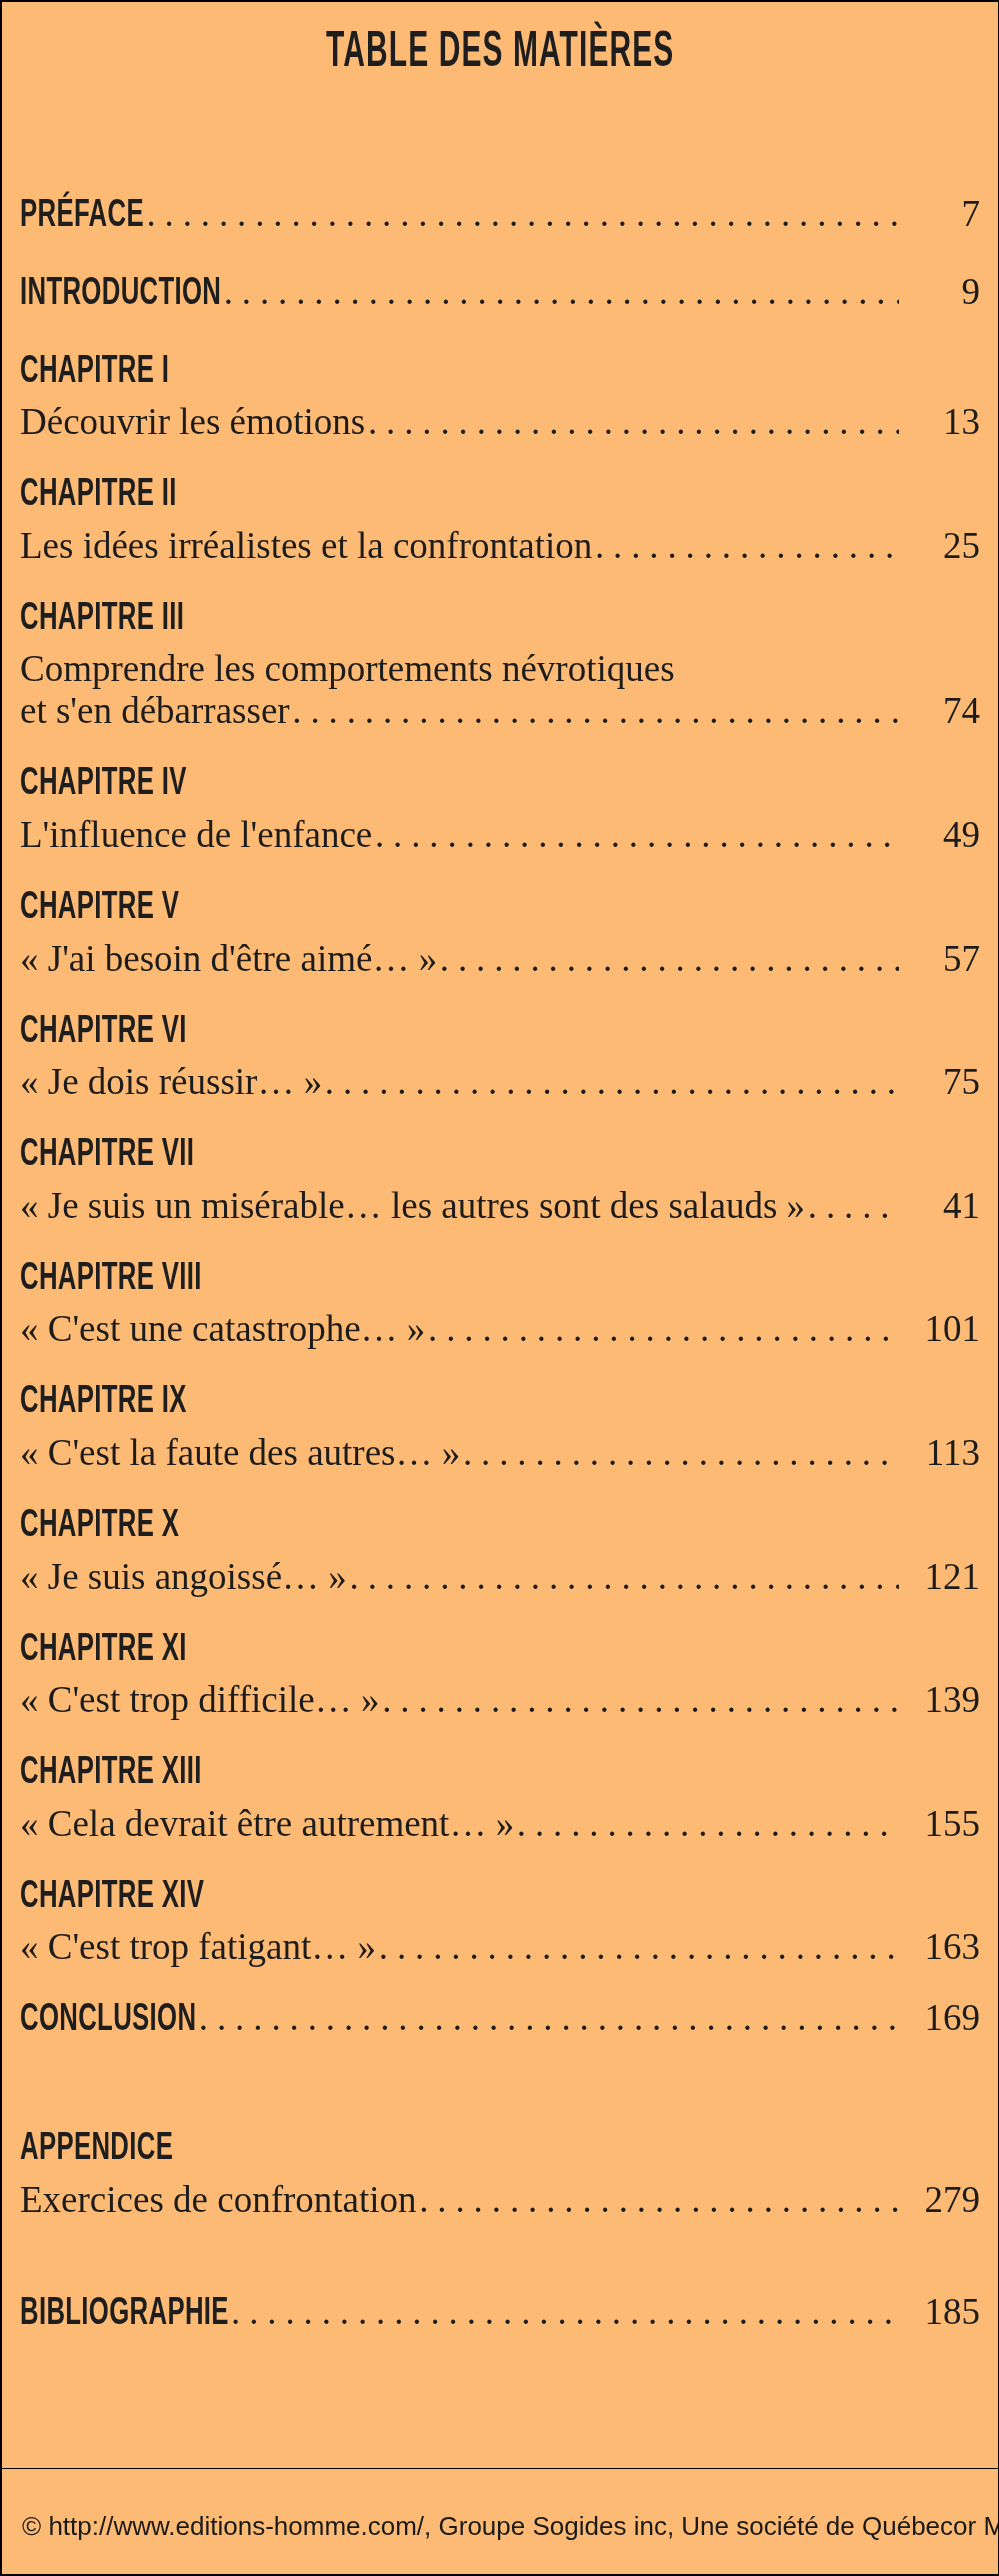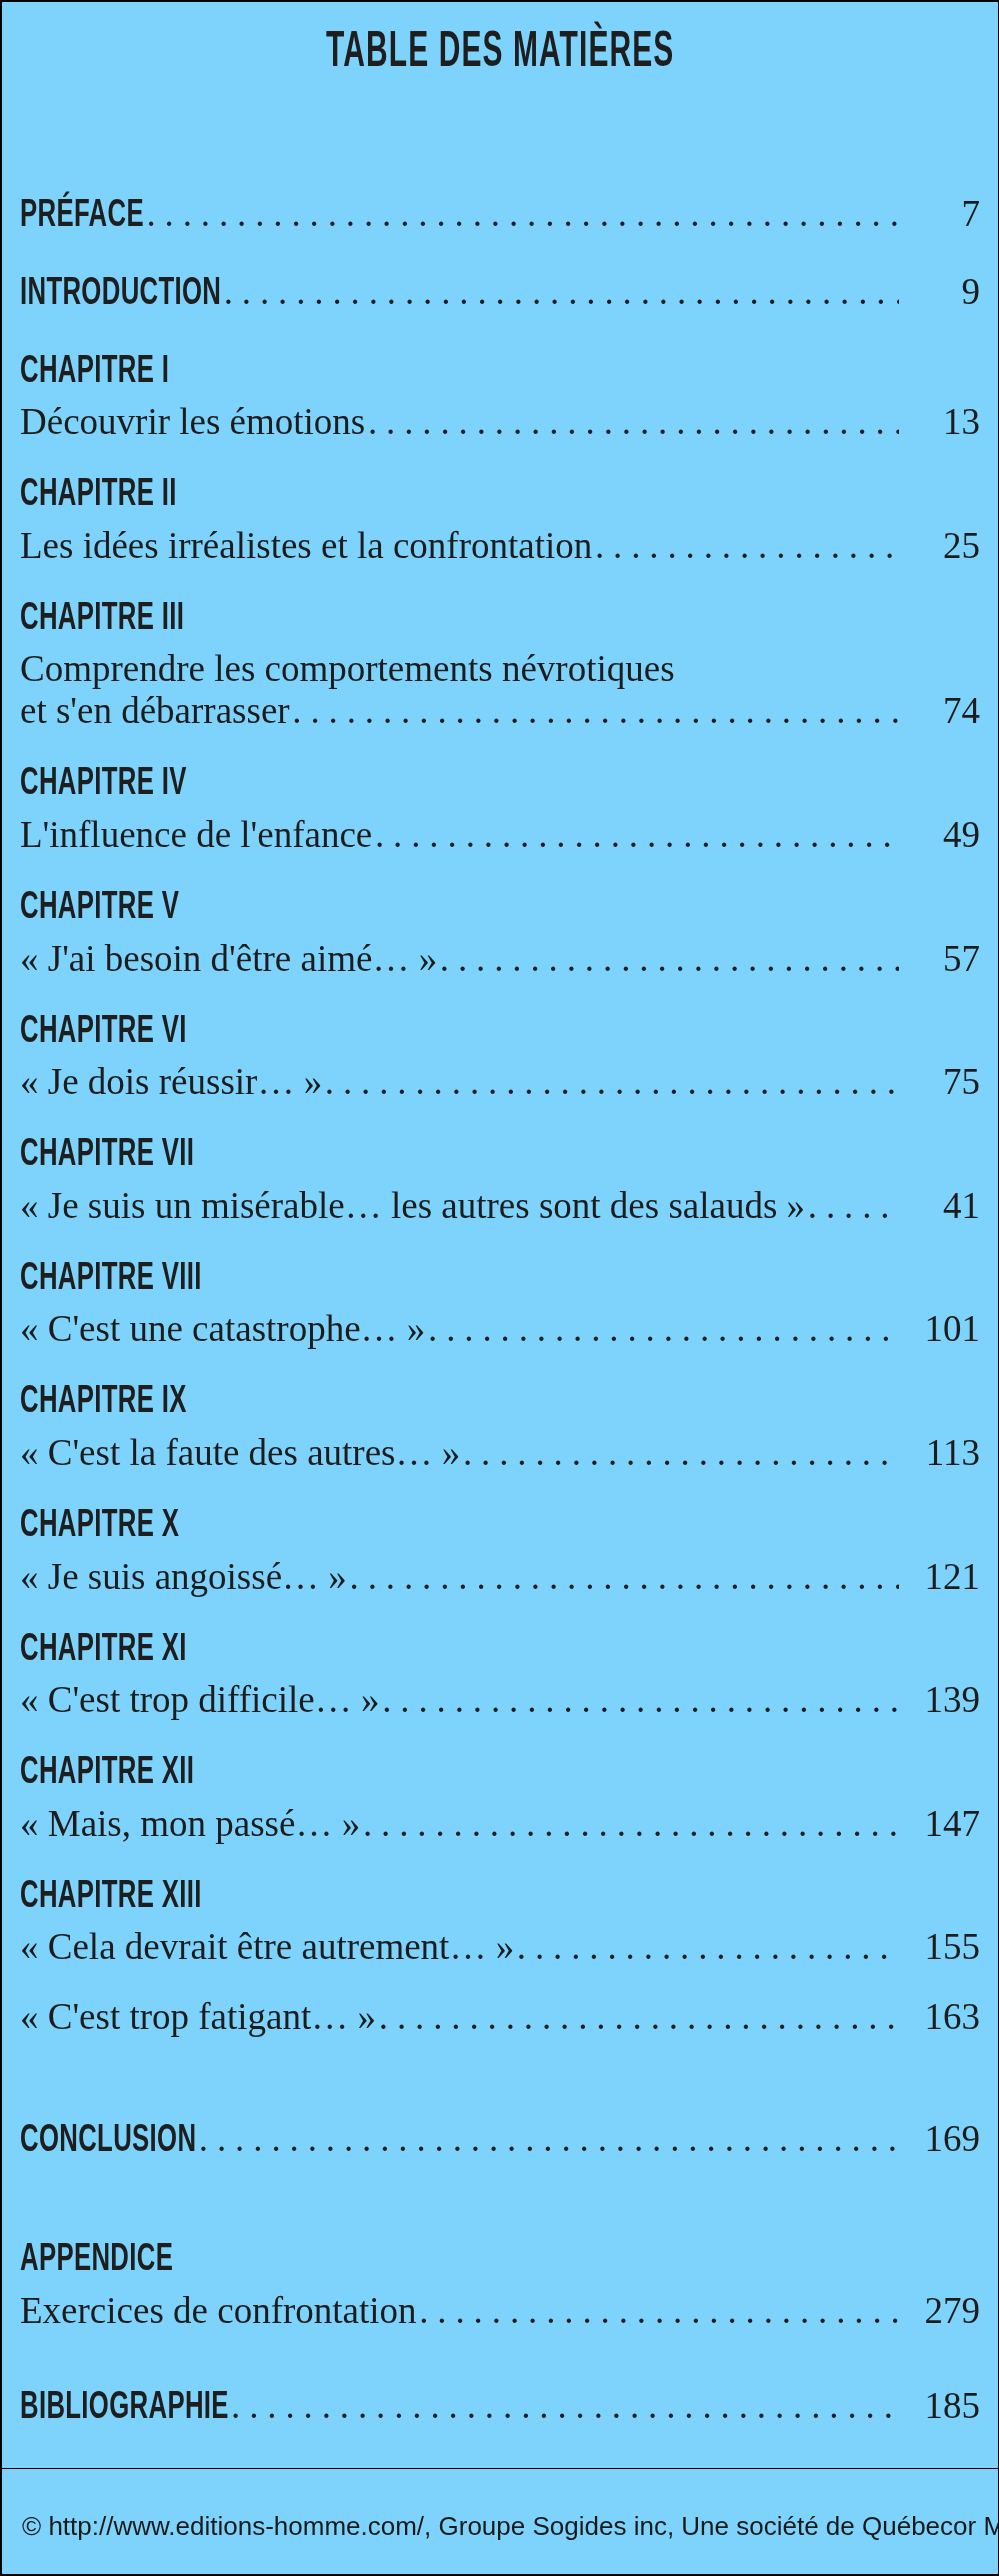--- a/index.html
+++ b/index.html
@@ -1,21 +1,21 @@
 <!DOCTYPE html>
 <html lang="fr" style="font-size:14.5px"><head>
 <meta charset="utf-8">
 <style>
   html, body { margin: 0; padding: 0; background: #ffffff; }
   .page {
     position: relative;
     width: 1000px;
     height: 2576px;
     box-sizing: border-box;
-    background: #7dd3fc;
+    background: #fdba74;
     border: 2.7px solid #000000;
     color: #1c1c1c;
     overflow: hidden;
   }
   .content {
     padding: 23.6px 18px 0 18px;
   }
   
   .cond, .cond-c {
     display: inline-block;
@@ -193,36 +193,29 @@
         </div>
         <div class="entry kind-chapter">
           <div class="chap-label"><span class="cond" style="margin-right: -86px;">CHAPITRE XI</span></div>
           <div class="row">
             <span class="serif">« C'est trop difficile… »</span>
             <span class="leader"></span>
             <span class="num">139</span>
           </div>
         </div>
         <div class="entry kind-chapter">
-          <div class="chap-label"><span class="cond" style="margin-right: -90px;">CHAPITRE XII</span></div>
-          <div class="row">
-            <span class="serif">« Mais, mon passé… »</span>
-            <span class="leader"></span>
-            <span class="num">147</span>
-          </div>
-        </div>
-        <div class="entry kind-chapter">
           <div class="chap-label"><span class="cond" style="margin-right: -94px;">CHAPITRE XIII</span></div>
           <div class="row">
             <span class="serif">« Cela devrait être autrement… »</span>
             <span class="leader"></span>
             <span class="num">155</span>
           </div>
         </div>
         <div class="entry kind-chapter">
+          <div class="chap-label"><span class="cond" style="margin-right: -95px;">CHAPITRE XIV</span></div>
           <div class="row">
             <span class="serif">« C'est trop fatigant… »</span>
             <span class="leader"></span>
             <span class="num">163</span>
           </div>
         </div>
         <div class="entry kind-standalone">
           <div class="row">
             <span><span class="cond" style="margin-right: -91px;">CONCLUSION</span></span>
             <span class="leader"></span>

